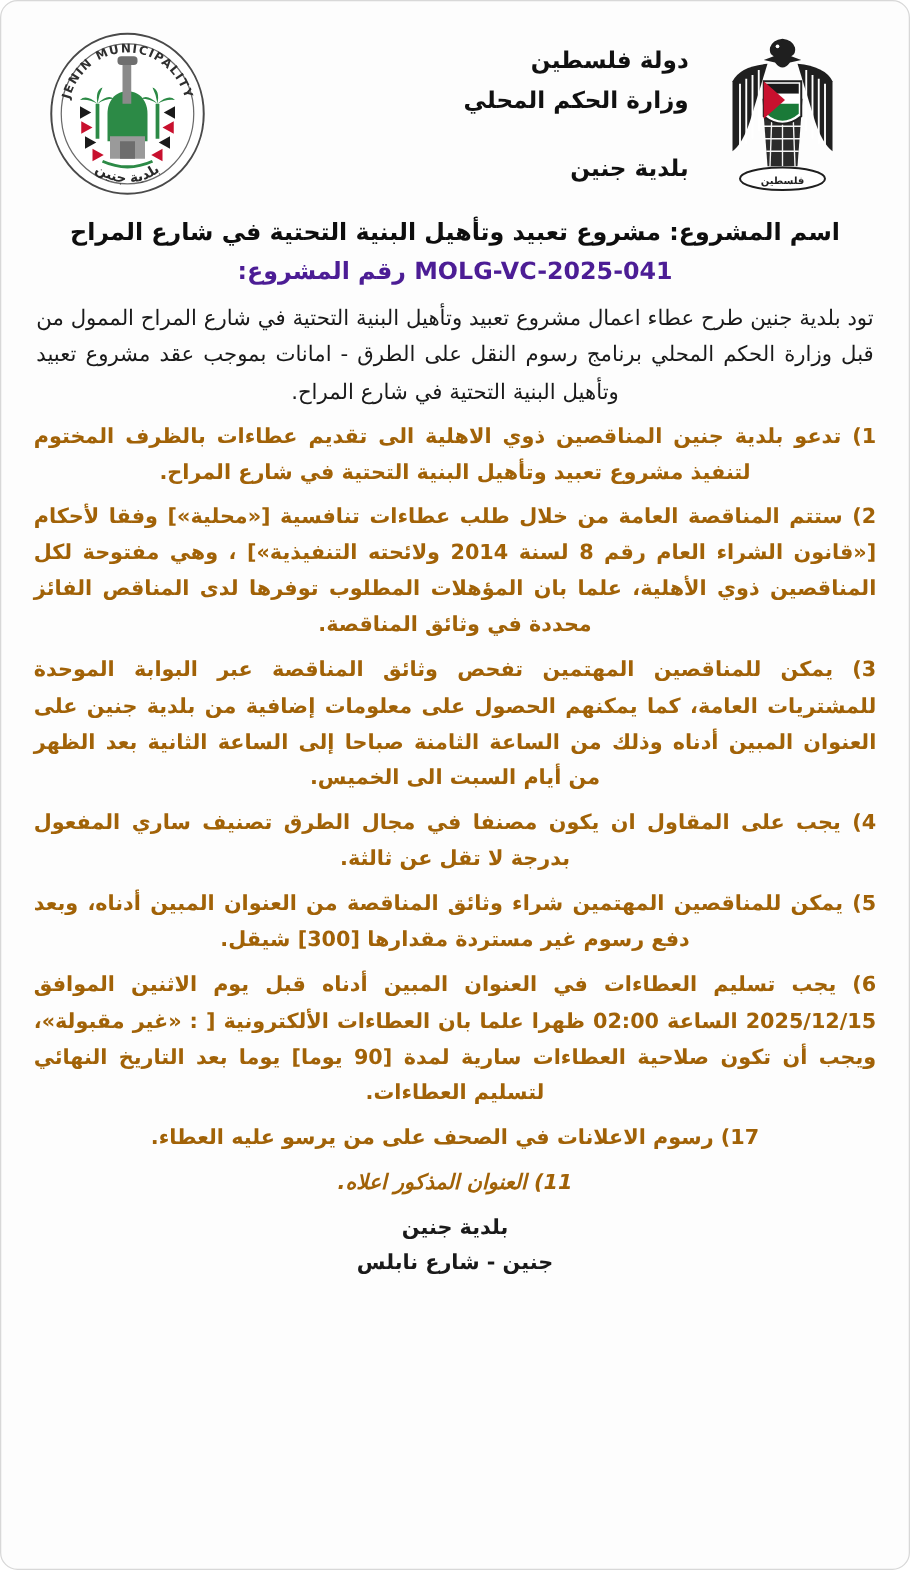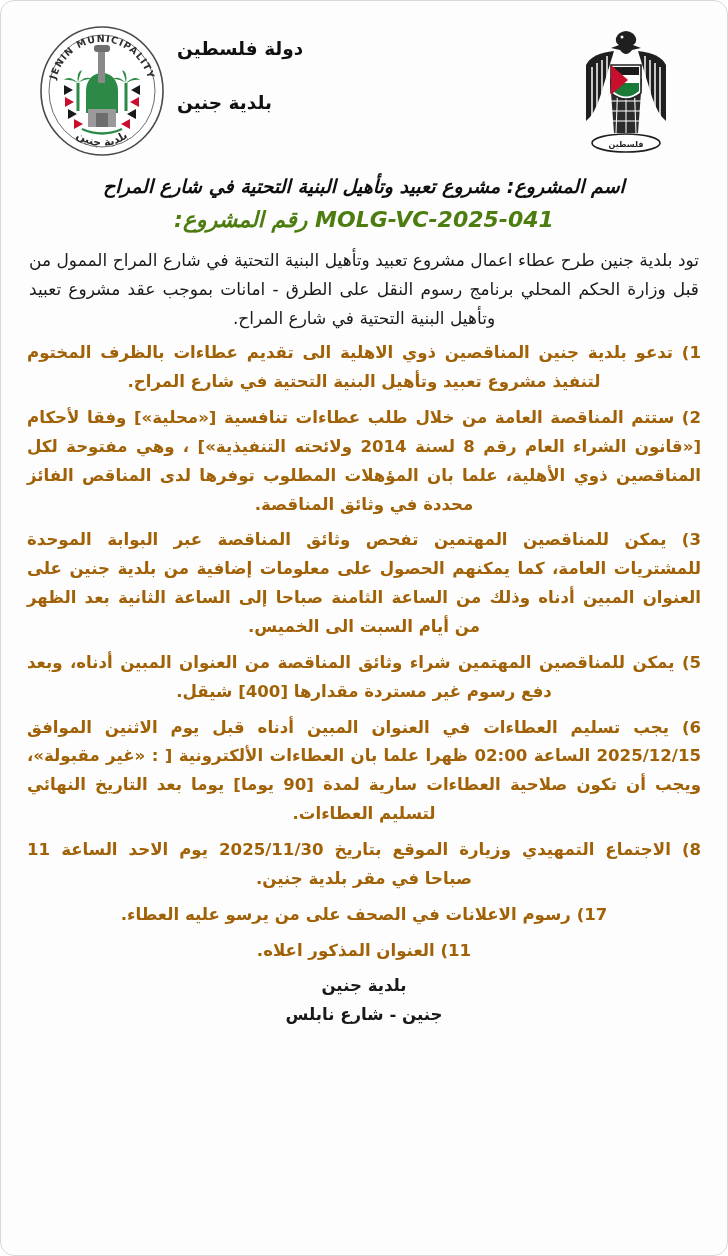--- a/index.html
+++ b/index.html
@@ -39,53 +39,52 @@
   .emblem-slot {
     width: 150px;
     display: flex;
     justify-content: center;
     align-items: flex-start;
     padding-top: 4px;
   }
 
   .header-center {
     flex: 1;
-    text-align: left;
+    text-align: right;
     padding-top: 16px;
     direction: rtl;
   }
   .header-line {
     font-size: 18.5px;
     font-weight: bold;
     line-height: 1.75;
     letter-spacing: 0;
     color: #111;
   }
   .header-line.spaced {
     margin-top: 22px;
   }
 
   
   .title-block {
     text-align: center;
     direction: rtl;
     margin-top: 6px;
-    font-style: italic;
   }
   .project-title {
     font-size: 19px;
     font-weight: bold;
     color: #0e0e0e;
     line-height: 1.45;
     white-space: nowrap;
   }
   .project-number {
-    font-size: 22px;
-    font-weight: bold;
-    color: #4d7c0f;
+    font-size: 19px;
+    font-weight: bold;
+    color: #4c1d95;
     line-height: 1.5;
     margin-top: 2px;
     white-space: nowrap;
   }
   .project-number .code {
     direction: ltr;
     unicode-bidi: embed;
     display: inline-block;
   }
 
@@ -181,20 +180,21 @@
           <path d="M 107 76 l -9 5 l 9 5 z" fill="#c8102e"></path>
           <path d="M 104 88 l -9 5 l 9 5 z" fill="#1a1a1a"></path>
           <path d="M 98 98 l -9 5 l 9 5 z" fill="#c8102e"></path>
         </g>
         <path d="M 50 108 q 20 9 40 0" fill="none" stroke="#2c8a46" stroke-width="2.4"></path>
       </svg>
     </div>
 
     <div class="header-center" style="order:2;">
       <div class="header-line">دولة فلسطين</div>
+      <div class="header-line">وزارة الحكم المحلي</div>
       <div class="header-line spaced">بلدية جنين</div>
     </div>
 
     <div class="emblem-slot" style="order:1;">
       <svg width="120" height="140" viewBox="0 0 120 140">
 
         <path d="M 60 10 q -8 1 -10 7 q -1 5 3 7 l -8 3 l 9 2 q 3 4 6 4 q 3 0 6 -4 l 9 -2 l -8 -3 q 4 -2 3 -7 q -2 -6 -10 -7 z" fill="#1f1f1f"></path>
         <circle cx="56" cy="16" r="1.5" fill="#fff"></circle>
 
         <g fill="#1f1f1f">
@@ -242,25 +242,25 @@
       <span>رقم المشروع:</span>
     </div>
   </div>
 
   <p class="intro">تود بلدية جنين طرح عطاء اعمال مشروع تعبيد وتأهيل البنية التحتية في شارع المراح الممول من قبل وزارة الحكم المحلي برنامج رسوم النقل على الطرق - امانات بموجب عقد مشروع تعبيد وتأهيل البنية التحتية في شارع المراح.</p>
 
   <ol class="clauses">
     <li><span class="num">1)</span> <span>تدعو بلدية جنين المناقصين ذوي الاهلية الى تقديم عطاءات بالظرف المختوم لتنفيذ مشروع تعبيد وتأهيل البنية التحتية في شارع المراح.</span></li>
     <li><span class="num">2)</span> <span>ستتم المناقصة العامة من خلال طلب عطاءات تنافسية [«محلية»] وفقا لأحكام [«قانون الشراء العام رقم 8 لسنة 2014 ولائحته التنفيذية»] ، وهي مفتوحة لكل المناقصين ذوي الأهلية، علما بان المؤهلات المطلوب توفرها لدى المناقص الفائز محددة في وثائق المناقصة.</span></li>
     <li><span class="num">3)</span> <span>يمكن للمناقصين المهتمين تفحص وثائق المناقصة عبر البوابة الموحدة للمشتريات العامة، كما يمكنهم الحصول على معلومات إضافية من بلدية جنين على العنوان المبين أدناه وذلك من الساعة الثامنة صباحا إلى الساعة الثانية بعد الظهر من أيام السبت الى الخميس.</span></li>
-    <li><span class="num">5)</span> <span>يمكن للمناقصين المهتمين شراء وثائق المناقصة من العنوان المبين أدناه، وبعد دفع رسوم غير مستردة مقدارها [400] شيقل.</span></li>
+    <li><span class="num">4)</span> <span>يجب على المقاول ان يكون مصنفا في مجال الطرق تصنيف ساري المفعول بدرجة لا تقل عن ثالثة.</span></li>
+    <li><span class="num">5)</span> <span>يمكن للمناقصين المهتمين شراء وثائق المناقصة من العنوان المبين أدناه، وبعد دفع رسوم غير مستردة مقدارها [300] شيقل.</span></li>
     <li><span class="num">6)</span> <span>يجب تسليم العطاءات في العنوان المبين أدناه قبل يوم الاثنين الموافق 2025/12/15 الساعة 02:00 ظهرا علما بان العطاءات الألكترونية [ : «غير مقبولة»، ويجب أن تكون صلاحية العطاءات سارية لمدة [90 يوما] يوما بعد التاريخ النهائي لتسليم العطاءات.</span></li>
-    <li><span class="num">8)</span> <span>الاجتماع التمهيدي وزيارة الموقع بتاريخ 2025/11/30 يوم الاحد الساعة 11 صباحا في مقر بلدية جنين.</span></li>
     <li style="text-align-last:center;"><span class="num">17)</span> <span>رسوم الاعلانات في الصحف على من يرسو عليه العطاء.</span></li>
-    <li style="text-align-last:center;"><span class="num">11)</span> <span>العنوان المذكور اعلاه.</span></li>
+    <li style="text-align-last:center;font-style:italic;"><span class="num">11)</span> <span>العنوان المذكور اعلاه.</span></li>
   </ol>
 
   <div class="closing">
     <div>بلدية جنين</div>
     <div>جنين - شارع نابلس</div>
 
   </div>
 
 </div>
 

